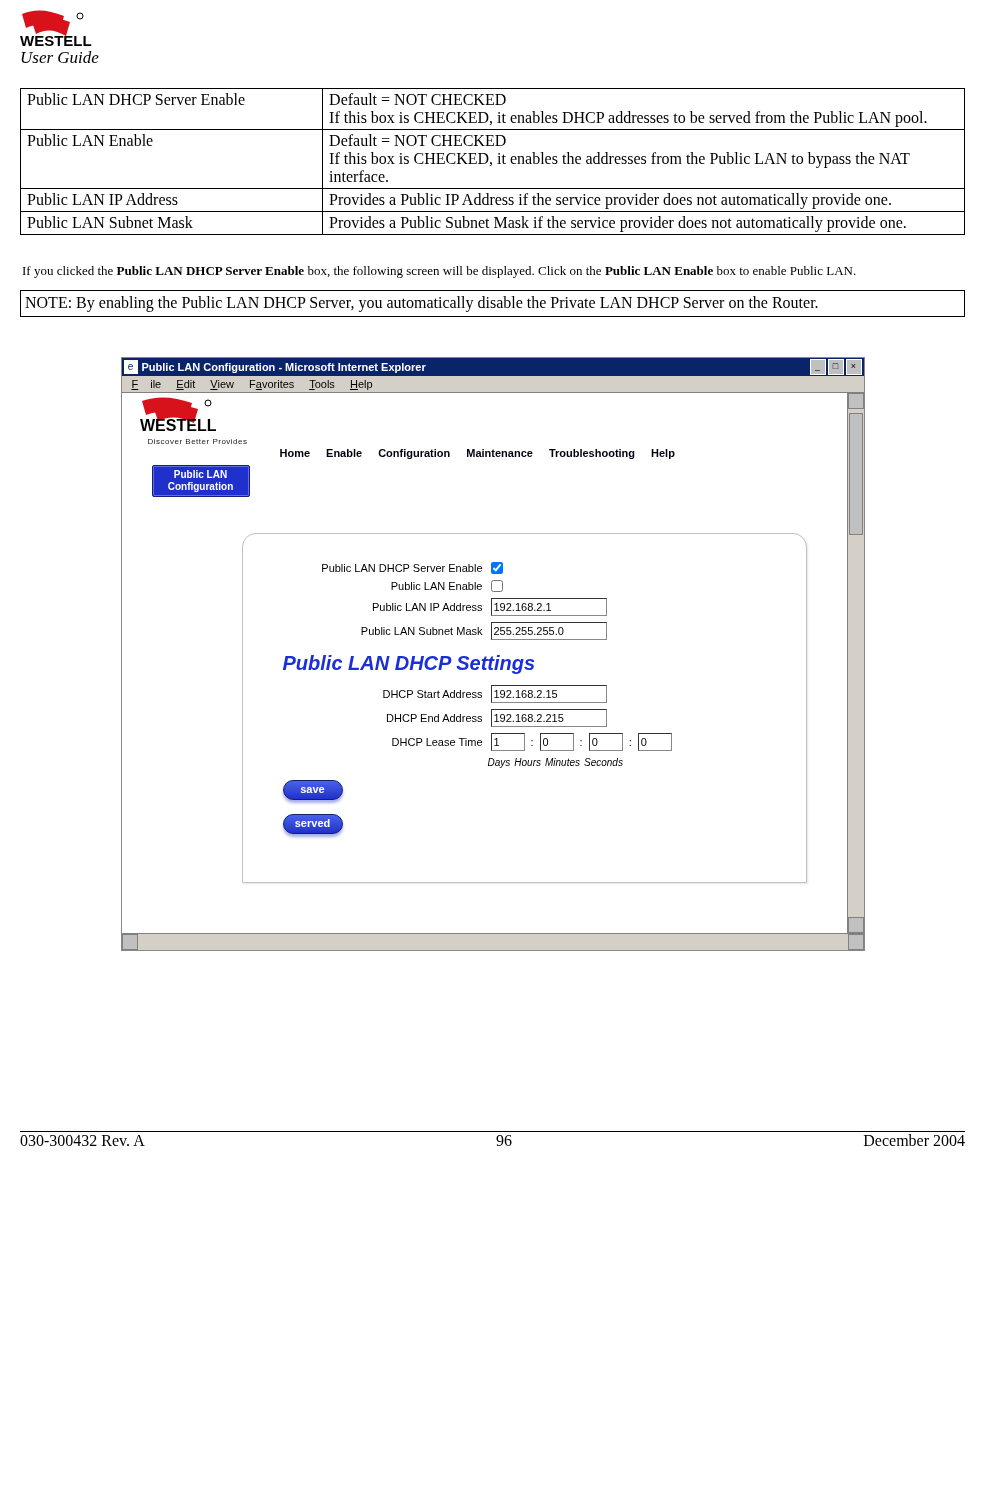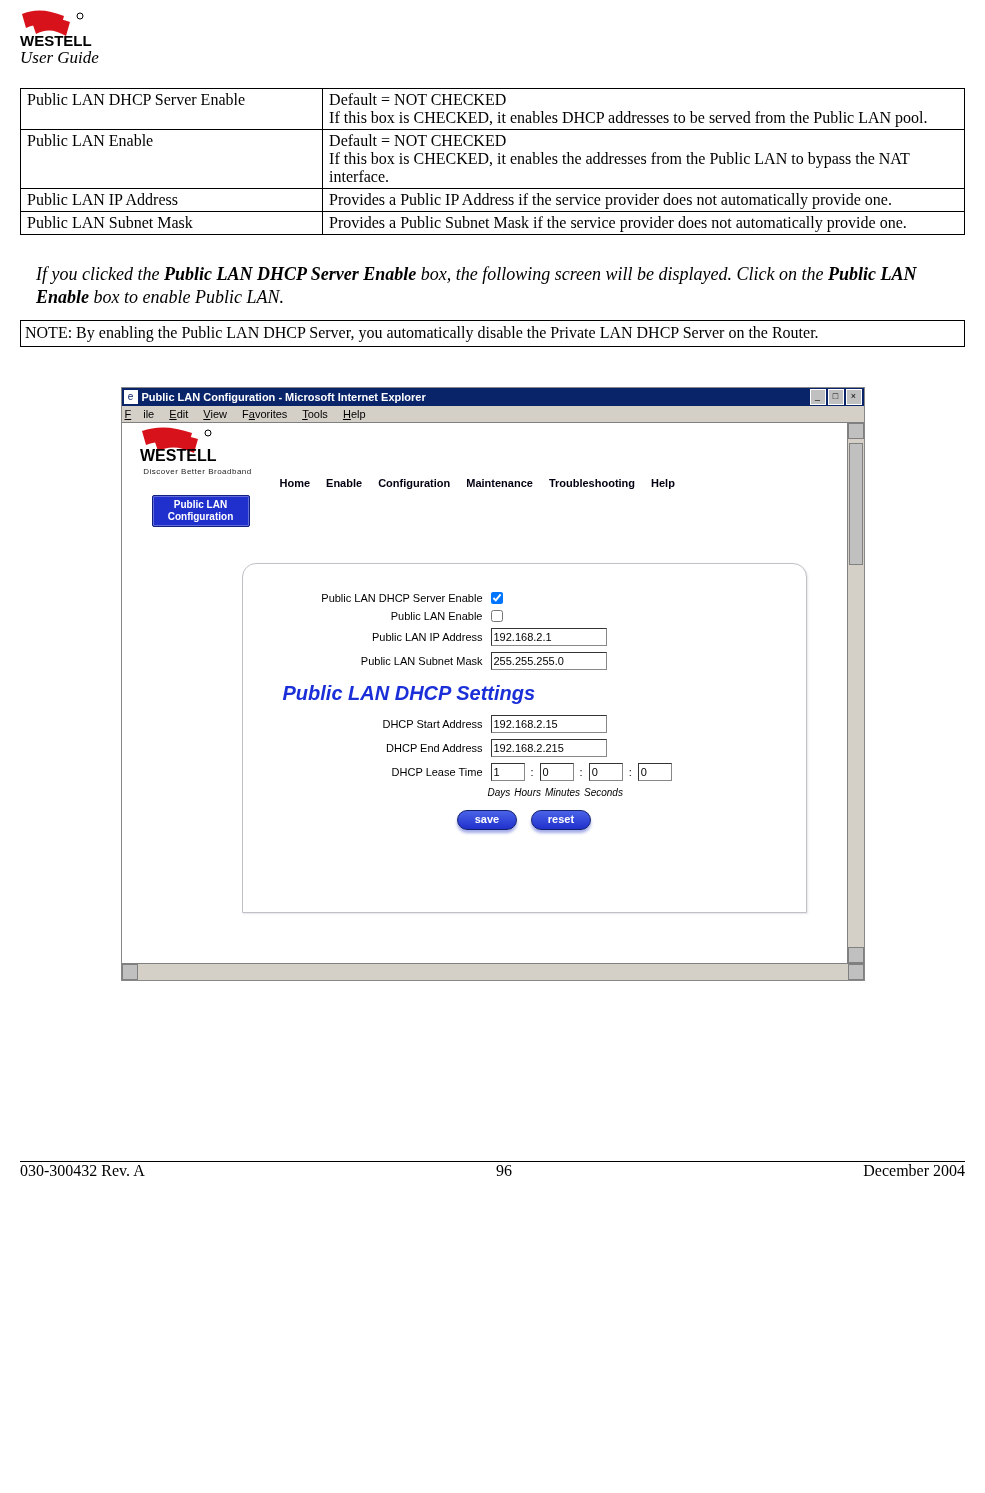--- a/index.html
+++ b/index.html
@@ -26,21 +26,21 @@
     margin-top: 20px;
     font-size: 16px;
   }
   table.def-table td {
     border: 1px solid #000;
     padding: 2px 6px;
     vertical-align: top;
   }
   table.def-table td:first-child { width: 32%; }
 
-  p.body-text { margin: 28px 0 10px 16px; font-size: 18px; line-height: 1.3; font-style: italic; }
+  p.body-text { margin: 28px 0 10px 2px; font-size: 13px; line-height: 1.3; }
   .bold { font-weight: bold; }
 
   .note-box {
     border: 1px solid #000;
     padding: 2px 4px;
     font-size: 16px;
     line-height: 1.3;
   }
 
   
@@ -66,21 +66,21 @@
     display:flex; align-items:center; justify-content:center; font-size:10px; color:#0a246a;
   }
   .titlebar .title-text { flex: 1; font-size: 11px; font-weight: bold; }
   .titlebar .win-btn {
     width: 14px; height: 14px; background: #c0c0c0; border: 1px solid #fff;
     margin-left: 2px; font-size: 9px; line-height: 12px; text-align: center; color:#000;
   }
   .menubar {
     background: #d4d0c8;
     border-bottom: 1px solid #808080;
-    padding: 2px 3px;
+    padding: 2px 10px;
     font-size: 11px;
   }
   .menubar span { margin-right: 12px; }
   .menubar span u { text-decoration: underline; }
 
   .content-area {
     display: flex;
     background: #fff;
     height: 540px;
     position: relative;
@@ -139,21 +139,21 @@
     font-family: Arial, sans-serif; font-size: 11px; height: 16px;
     border: 1px inset #888; padding: 0 2px; width: 110px;
   }
   .txt.sm { width: 28px; }
   .dhcp-heading {
     font-family: Arial, sans-serif; font-size: 20px; font-weight: bold;
     font-style: italic; color: #1a2fd8; text-align: left; margin: 12px 0 10px 0;
   }
   .time-row .colon { margin: 0 6px; }
   .time-labels { display:flex; font-style: italic; font-size:10px; padding-left: 205px; gap: 4px; }
-  .btn-row { display:flex; justify-content:center; gap: 14px; margin-top: 12px; }
+  .btn-row { display:flex; justify-content:center; gap: 14px; margin-top: 12px; flex-direction: column; }
   .pill-btn {
     background: linear-gradient(#4a63e8, #2030cc);
     color: #fff; font-family: Arial, sans-serif; font-weight: bold;
     font-size: 11px; border: 1px solid #10206a; border-radius: 10px;
     width: 58px; height: 18px; text-align:center; line-height:17px;
     box-shadow: 0 3px 3px rgba(30,50,200,.4);
     cursor: pointer;
   }
 
   .page-footer-line {
@@ -226,21 +226,21 @@
     <div class="page-content">
 
       <div class="top-nav-row">
         <div class="westell-block">
           <svg class="wlogo-svg" viewBox="0 0 120 38">
             <path d="M4 4 Q26 -4 54 6 L50 20 Q28 10 8 18 Z" fill="#d8121a"></path>
             <path d="M16 12 Q34 4 60 12 L56 26 Q36 16 20 24 Z" fill="#d8121a"></path>
             <circle cx="70" cy="6" r="3" fill="none" stroke="#000" stroke-width="1"></circle>
             <text x="2" y="34" font-family="Arial" font-weight="bold" font-size="16" fill="#000">WESTELL</text>
           </svg>
-          <div class="tagline">Discover Better Broadband</div>
+          <div class="tagline">Discover Better Provides</div>
         </div>
         <div class="nav-tabs">
           <span>Home</span>
           <span>Enable</span>
           <span>Configuration</span>
           <span>Maintenance</span>
           <span>Troubleshooting</span>
           <span>Help</span>
         </div>
       </div>
@@ -289,21 +289,21 @@
         </div>
         <div class="time-labels">
           <span>Days</span>
           <span>Hours</span>
           <span>Minutes</span>
           <span>Seconds</span>
         </div>
 
         <div class="btn-row">
           <div class="pill-btn">save</div>
-          <div class="pill-btn">reset</div>
+          <div class="pill-btn">served</div>
         </div>
       </div>
     </div>
     <div class="vscroll">
         <div class="thumb"></div>
       </div>
   </div>
   <div class="hscroll"></div>
 </div>
 

